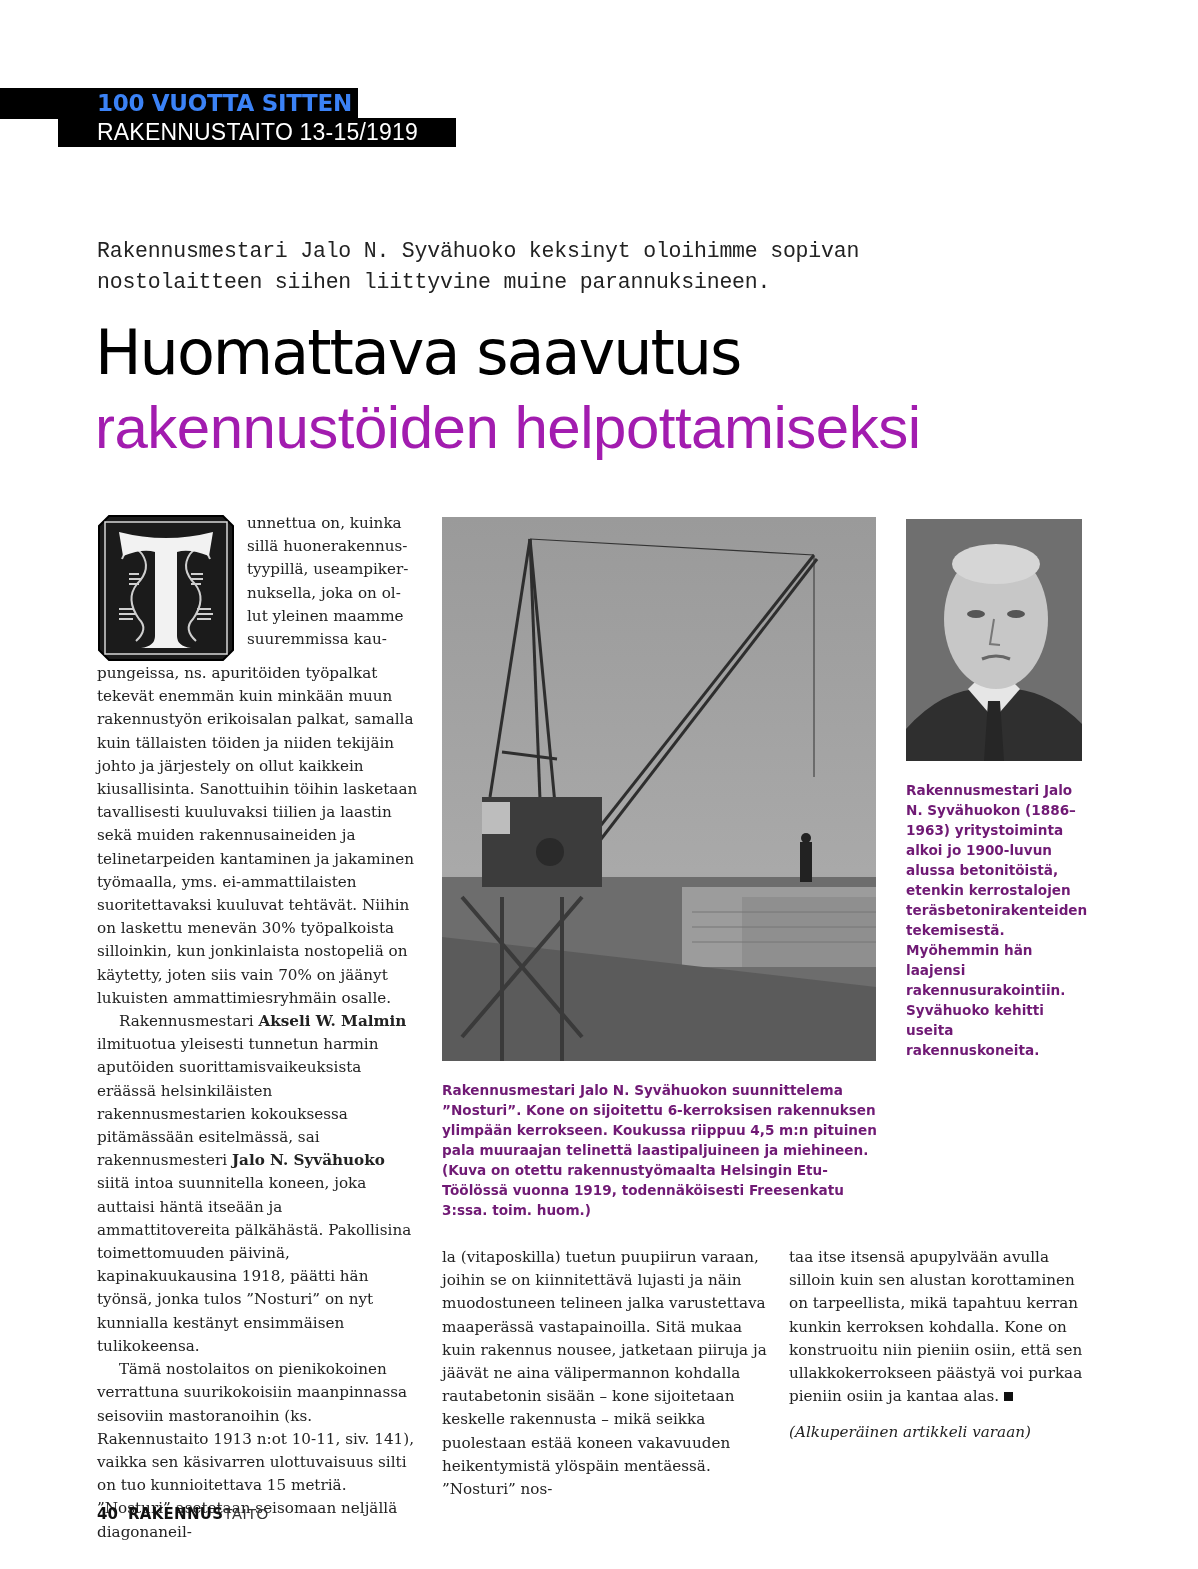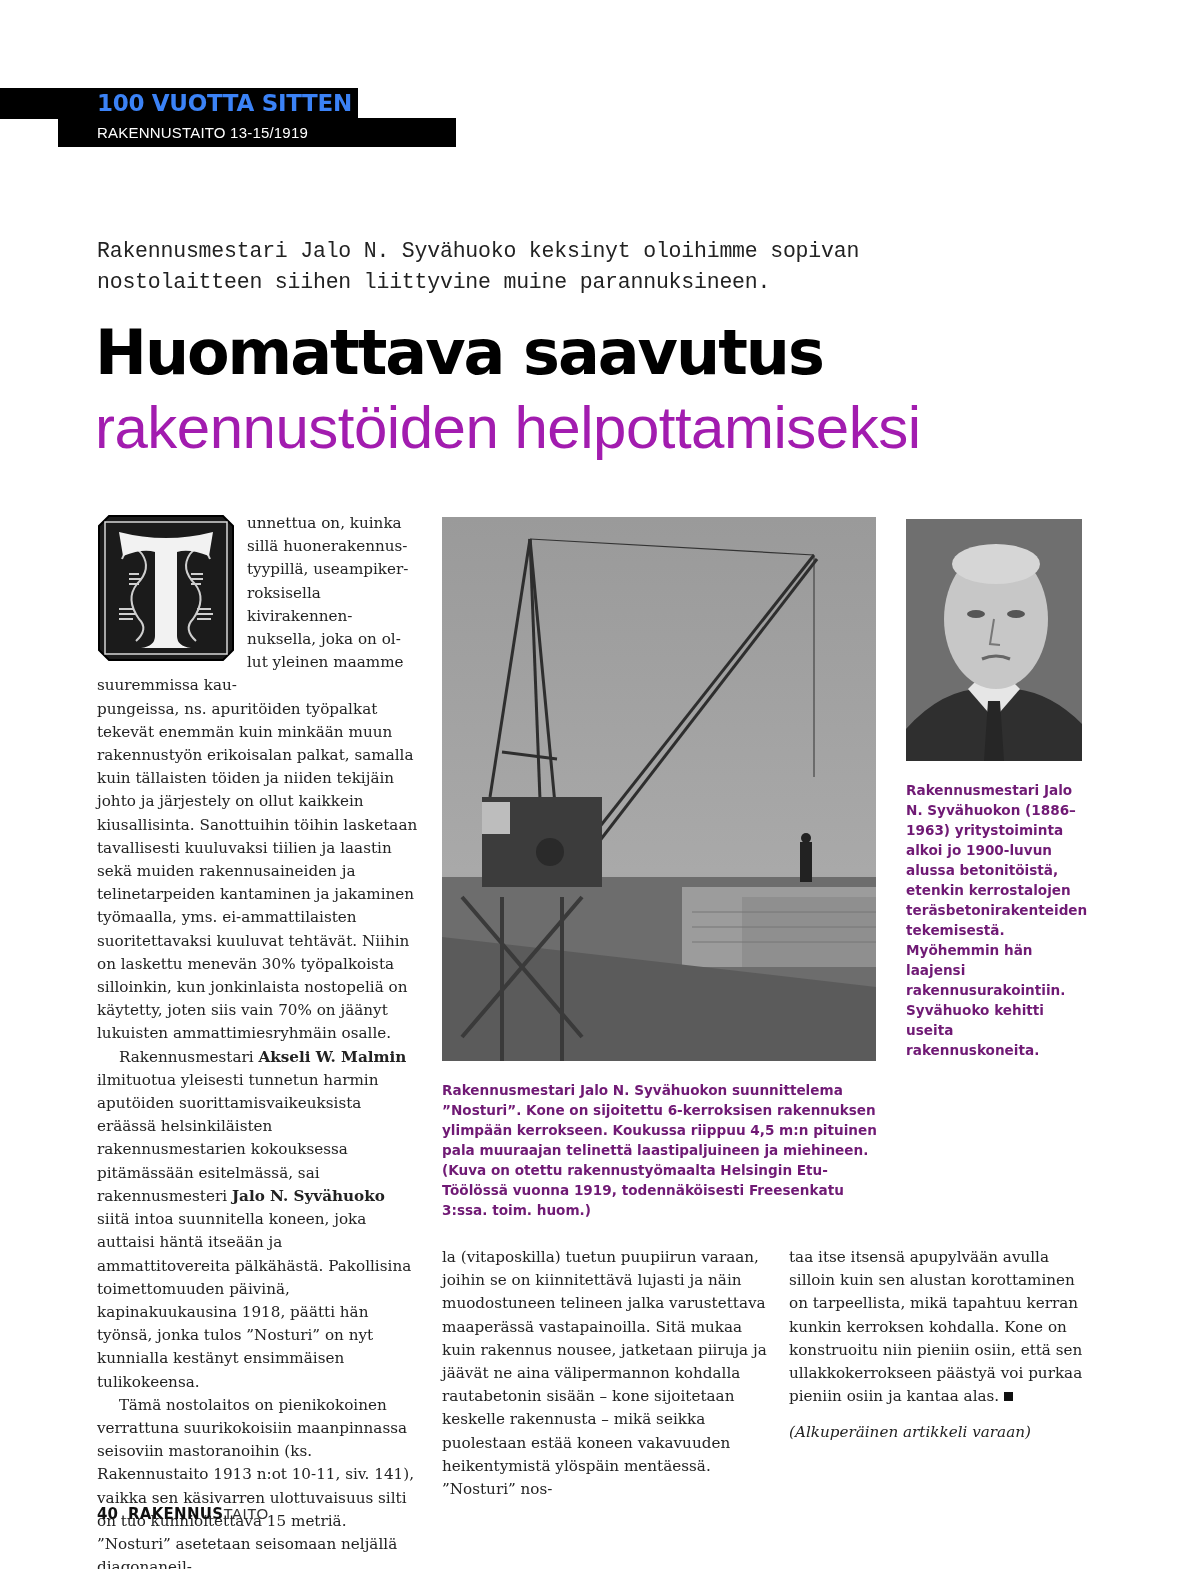--- a/index.html
+++ b/index.html
@@ -2,25 +2,25 @@
 <html><head>
 <meta charset="utf-8">
 <style>
   html, body { margin:0; padding:0; background:#ffffff; }
   body { width:1198px; height:1569px; position:relative; overflow:hidden; color:#1a1a1a; }
 
   
   .kicker-bar { position:absolute; left:0; top:88px; width:358px; height:31px; background:#000; }
   .kicker-title { position:absolute; left:97px; top:88px; font-family:"DejaVu Sans","Liberation Sans",sans-serif; font-weight:bold; font-size:23px; color:#3b82f6; letter-spacing:-0.3px; line-height:31px; }
   .kicker-sub-bar { position:absolute; left:58px; top:118px; width:398px; height:29px; background:#000; }
-  .kicker-sub { position:absolute; left:97px; top:118px; font-family:"Liberation Sans",sans-serif; font-size:15px; color:#fff; line-height:29px; letter-spacing:0.2px; }
+  .kicker-sub { position:absolute; left:97px; top:118px; font-family:"Liberation Sans",sans-serif; font-size:23px; color:#fff; line-height:29px; letter-spacing:0.2px; }
 
   .lede { position:absolute; left:97px; top:236px; width:820px; font-family:Liberation Mono, monospace; font-size:21.5px; line-height:31px; color:#222; letter-spacing:-0.2px; }
 
-  .headline { position:absolute; left:95px; top:315px; font-family:"DejaVu Sans","Liberation Sans",sans-serif; font-weight:bold; font-size:62px; line-height:76px; color:#000; letter-spacing:-2px; }
+  .headline { position:absolute; left:95px; top:315px; font-family:"DejaVu Sans","Liberation Sans",sans-serif; font-weight:normal; font-size:62px; line-height:76px; color:#000; letter-spacing:-2px; }
   .subhead { position:absolute; left:95px; top:390px; font-family:"Liberation Sans",sans-serif; font-size:60px; line-height:76px; color:#a21caf; letter-spacing:-0.5px; }
 
   
   .col { position:absolute; font-family:"DejaVu Serif","Liberation Serif",serif; font-size:15.2px; line-height:23.2px; color:#222; }
   .col1 { left:97px; top:512px; width:322px; }
   .col2 { left:442px; top:1246px; width:326px; }
   .col3 { left:789px; top:1246px; width:300px; }
   .col p { margin:0; }
   .indent { text-indent:22px; }
   .col b { font-weight:bold;text-align:right; }
@@ -67,21 +67,20 @@
         <path d="M22,95 h14 M22,100 h16 M22,105 h14 M100,95 h14 M100,100 h16 M100,105 h14"></path>
         <path d="M32,60 h10 M32,65 h12 M32,70 h10 M94,60 h12 M94,65 h12 M94,70 h10"></path>
       </g>
       <path d="M22,18 Q69,30 116,18 L112,42 Q92,34 80,38 L80,122 Q80,132 94,134 L44,134 Q58,132 58,122 L58,38 Q46,34 26,42 Z" fill="#f2f2f2"></path>
       <text x="69" y="125" text-anchor="middle" font-family="DejaVu Serif, serif" font-size="0">T</text>
     </svg>
     <div class="narrow-lines">
       <span>unnettua on, kuinka</span>
       <span>sillä huonerakennus-</span>
       <span>tyypillä, useampiker-</span>
-      <span>roksisella kivirakennen-</span>
       <span>nuksella, joka on ol-</span>
       <span>lut yleinen maamme</span>
       <span>suuremmissa kau-</span>
     </div>
     <p style="clear:both">pungeissa, ns. apuritöiden työpalkat tekevät enemmän kuin minkään muun rakennustyön erikoisalan palkat, samalla kuin tällaisten töiden ja niiden tekijäin johto ja järjestely on ollut kaikkein kiusallisinta. Sanottuihin töihin lasketaan tavallisesti kuuluvaksi tiilien ja laastin sekä muiden rakennusaineiden ja telinetarpeiden kantaminen ja jakaminen työmaalla, yms. ei-ammattilaisten suoritettavaksi kuuluvat tehtävät. Niihin on laskettu menevän 30% työpalkoista silloinkin, kun jonkinlaista nostopeliä on käytetty, joten siis vain 70% on jäänyt lukuisten ammattimiesryhmäin osalle.</p>
   </div>
   <p class="indent"><span>Rakennusmestari </span><b>Akseli W. Malmin</b><span> ilmituotua yleisesti tunnetun harmin aputöiden suorittamisvaikeuksista eräässä helsinkiläisten rakennusmestarien kokouksessa pitämässään esitelmässä, sai rakennusmesteri </span><b>Jalo N. Syvähuoko</b><span> siitä intoa suunnitella koneen, joka auttaisi häntä itseään ja ammattitovereita pälkähästä. Pakollisina toimettomuuden päivinä, kapinakuukausina 1918, päätti hän työnsä, jonka tulos ”Nosturi” on nyt kunnialla kestänyt ensimmäisen tulikokeensa.</span></p>
   <p class="indent">Tämä nostolaitos on pienikokoinen verrattuna suurikokoisiin maanpinnassa seisoviin mastoranoihin (ks. Rakennustaito 1913 n:ot 10-11, siv. 141), vaikka sen käsivarren ulottuvaisuus silti on tuo kunnioitettava 15 metriä. ”Nosturi” asetetaan seisomaan neljällä diagonaneil-</p>
 </div>
 

